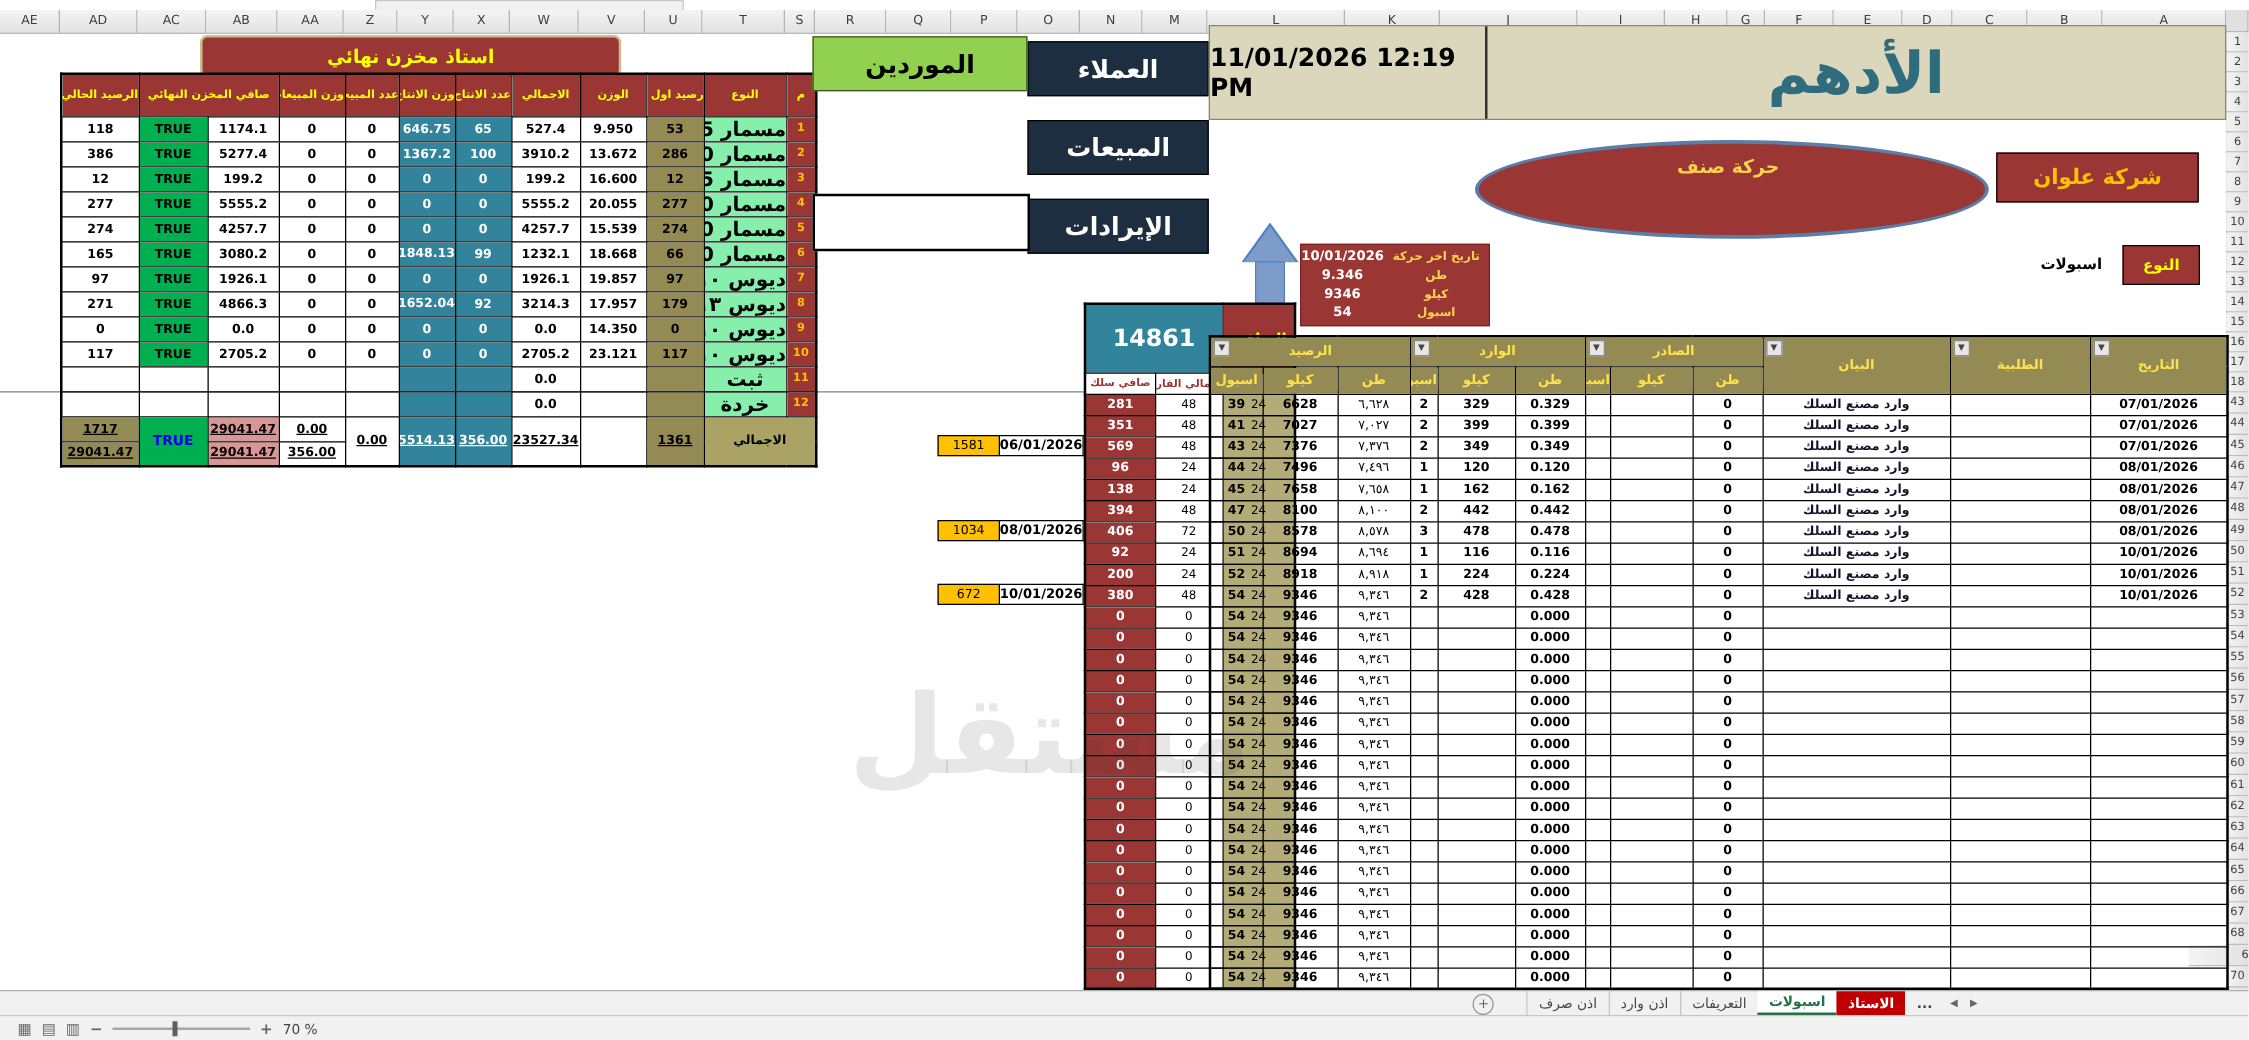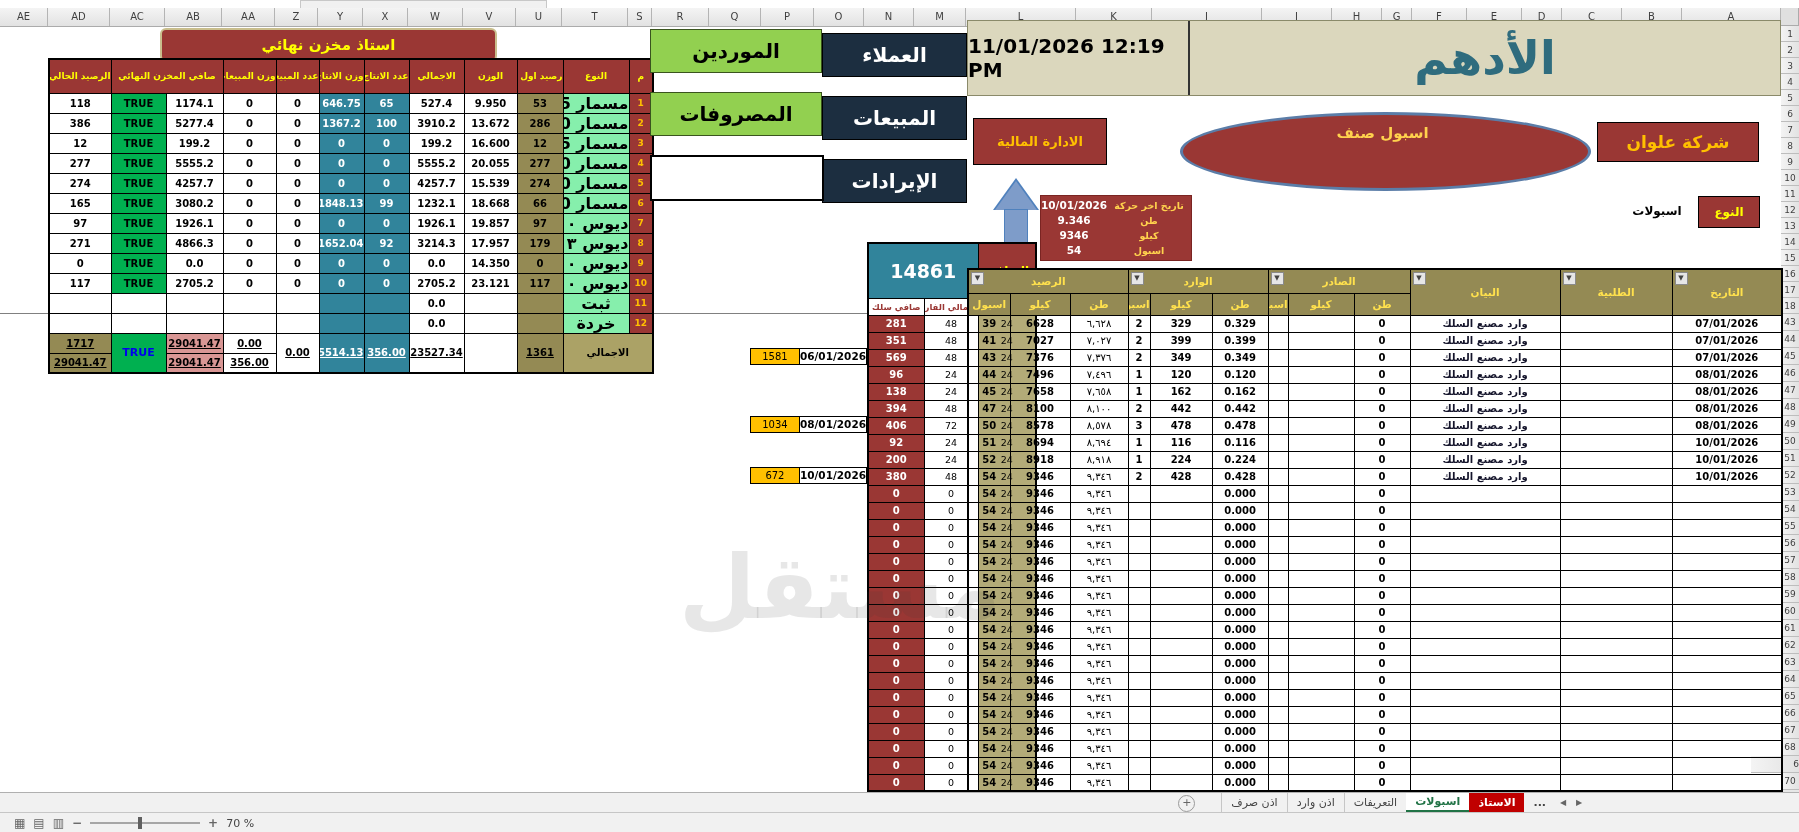--- a/index.html
+++ b/index.html
@@ -440,31 +440,29 @@
         <td class="b u">356.00</td>
         <td class="salmon u">29041.47</td>
         <td class="olv u">29041.47</td>
       </tr>
     </tbody>
   </table>
 
   <div class="abs nav-dark" style="top:33px">العملاء</div>
   <div class="abs nav-green" style="top:29px">الموردين</div>
   <div class="abs nav-dark" style="top:96px">المبيعات</div>
-  <div class="abs nav-green" style="top:92px">المصروفات</div>
   <div class="abs nav-dark" style="top:159px">الإيرادات</div>
   <div class="abs nav-white"></div>
 
   <div class="abs banner">
     <div class="banner-title">الأدهم</div>
     <div class="banner-date ltr">11/01/2026 12:19 PM</div>
   </div>
-  <div class="abs btn-red fin-btn">الادارة المالية</div>
   <div class="abs oval"></div>
-  <div class="abs oval-label">اسبول صنف</div>
+  <div class="abs oval-label">حركة صنف</div>
   <div class="abs btn-red company2">شركة علوان</div>
   <div class="abs arrow-head"></div>
   <div class="abs arrow-head-in"></div>
   <div class="abs arrow-shaft"></div>
   <div class="abs infobox" id="infobox">
       <div class="info-row">
         <span class="info-label">تاريخ اخر حركة</span>
         <span class="info-value">10/01/2026</span>
       </div>
       <div class="info-row">

